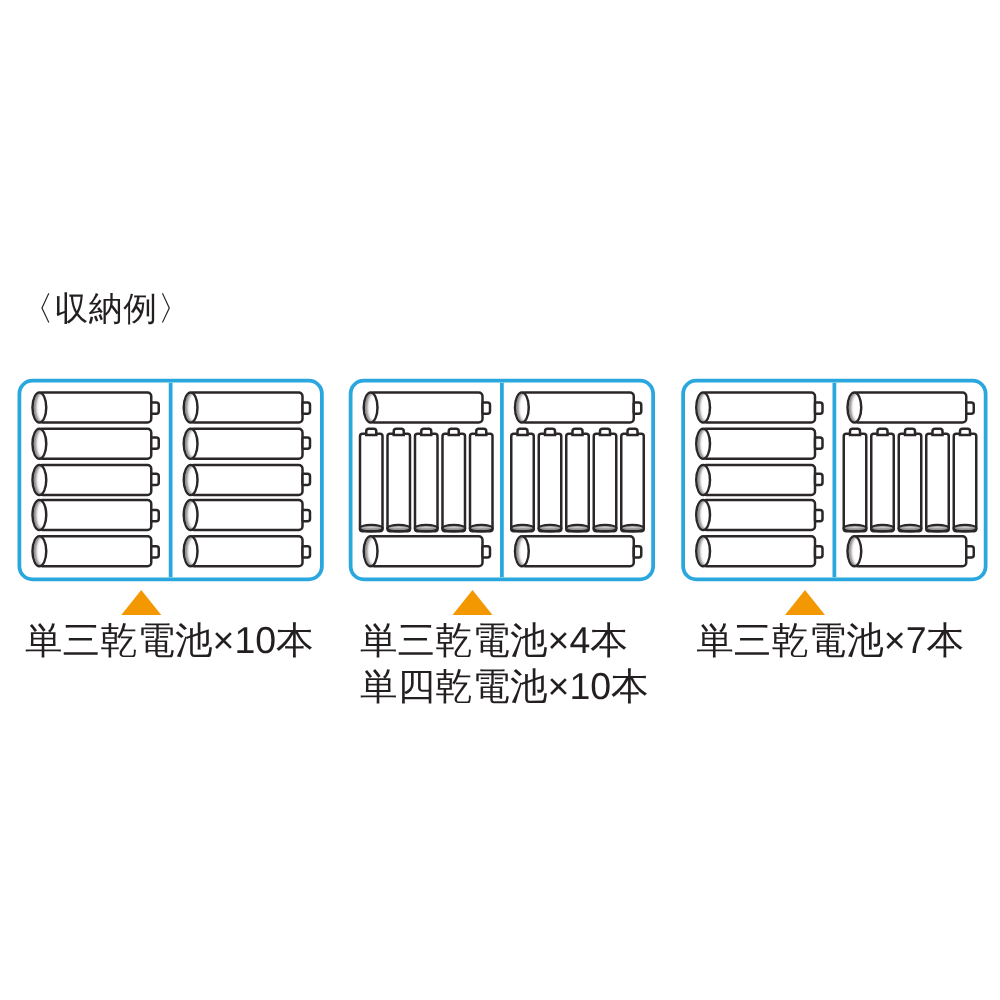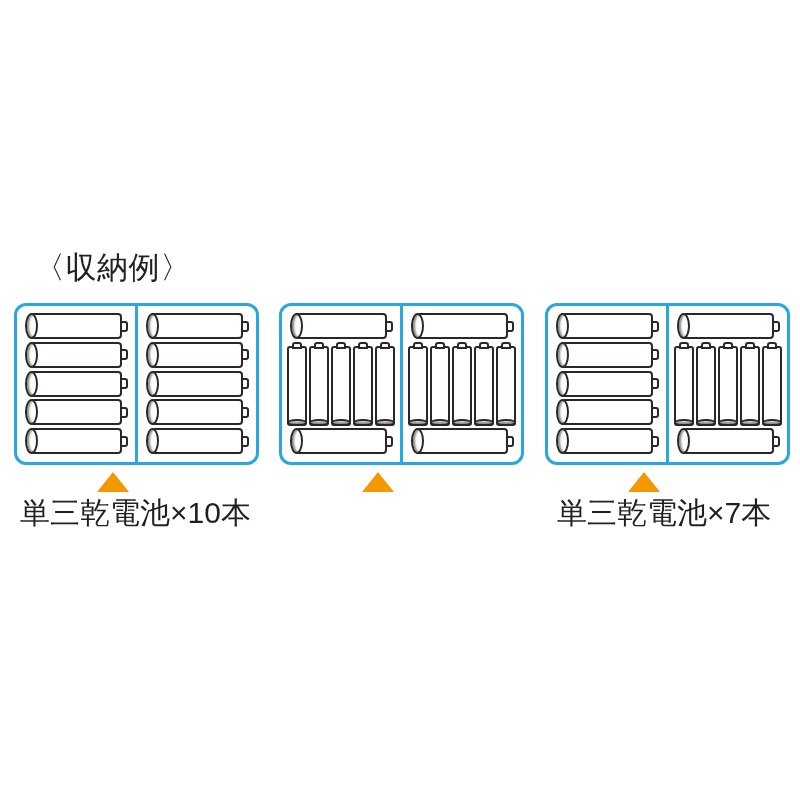--- a/index.html
+++ b/index.html
@@ -7,22 +7,22 @@
     --pointer:#f39800;
     --battery-outline:#2b2627;
     --label-text:#231f20;
   }
   html,body{margin:0;padding:0;}
   body{
     width:800px;height:800px;background:#ffffff;position:relative;overflow:hidden;
     font-family:"Liberation Sans", sans-serif;
   }
   .title{
-    position:absolute;left:16px;top:229px;margin:18px;
-    font-size:31px;font-weight:500;color:var(--label-text);
+    position:absolute;left:16px;top:229px;margin:0;
+    font-size:27px;font-weight:500;color:var(--label-text);
     white-space:nowrap;letter-spacing:0.5px;
   }
   .case{position:absolute;top:303px;width:197px;}
   .case1{left:14px;}
   .case2{left:279px;}
   .case3{left:545px;}
   .case-box{
     box-sizing:border-box;width:245px;height:162px;background:#fff;
     border:3px solid var(--case-border);border-radius:12px;
     display:flex;align-items:stretch;overflow:hidden;
@@ -225,20 +225,24 @@
             </div>
           </div>
           <div class="batt-h">
             <div class="bh-body"></div>
             <div class="bh-cap"></div>
             <div class="bh-nub"></div>
           </div>
         </div>
       </div>
     <div class="pointer"></div>
+    <div class="label">
+      <div>単三乾電池×4本</div>
+      <div>単四乾電池×10本</div>
+    </div>
   </section>
 
   <section class="case case3">
     <div class="case-box">
         <div class="col">
           <div class="batt-h">
             <div class="bh-body"></div>
             <div class="bh-cap"></div>
             <div class="bh-nub"></div>
           </div>

